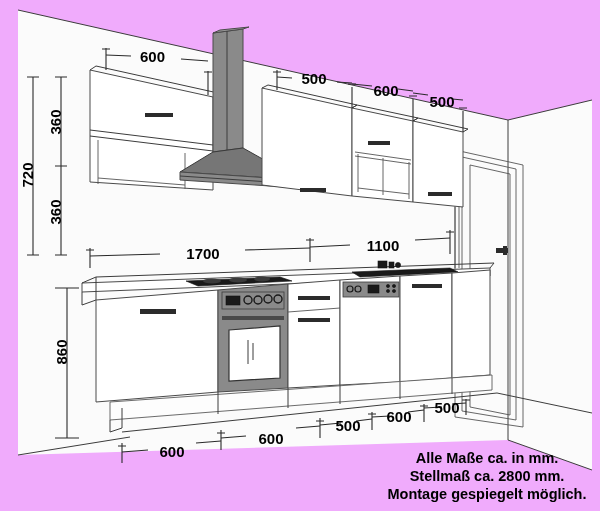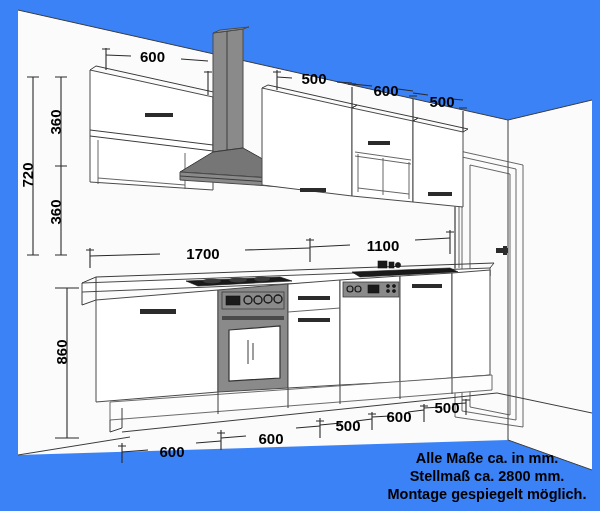--- a/index.html
+++ b/index.html
@@ -1,18 +1,18 @@
 <!DOCTYPE html>
 <html><head>
 <meta charset="utf-8">
 <style>
   html,body{margin:0;padding:0;background:#ffffff;}
   body{width:600px;height:511px;overflow:hidden;
        font-family:"Liberation Sans",sans-serif;}
-  #stage{position:relative;width:600px;height:511px;background:#3b82f6;}
+  #stage{position:relative;width:600px;height:511px;background:#f0abfc;}
   svg#drawing{position:absolute;left:0;top:0;width:600px;height:511px;}
   .dimtext{font-family:"Liberation Sans",sans-serif;font-weight:bold;
            font-size:15px;fill:#000;}
   .notetext{font-family:"Liberation Sans",sans-serif;font-weight:bold;
             font-size:14.5px;fill:#000;}
   .ln{stroke:#3c3c3c;stroke-width:1;fill:none;}
   .ln2{stroke:#555;stroke-width:0.9;fill:none;}
   .dim{stroke:#2a2a2a;stroke-width:1.1;fill:none;}
   .wallfill{fill:#fbfbfb;}
   .panel{fill:#ffffff;stroke:#4a4a4a;stroke-width:1;}

